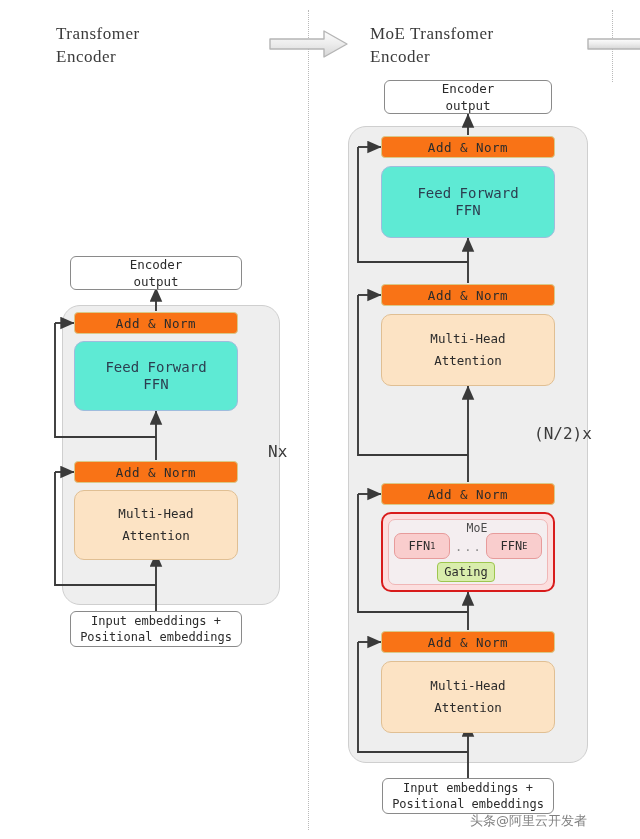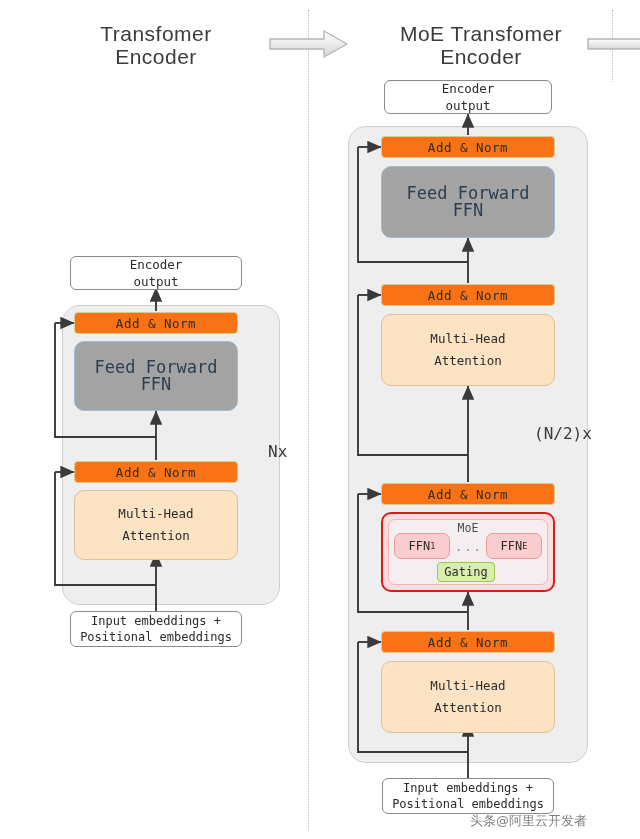--- a/index.html
+++ b/index.html
@@ -11,23 +11,22 @@
   }
   #canvas {
     position: relative;
     width: 640px; height: 839px;
     background: #ffffff;
   }
 
   
   .diagram-title {
     position: absolute;
-    text-align: center;
-    font-family: Liberation Sans, sans-serif;
-    font-size: 21px;
+    font-family: Liberation Serif, serif;
+    font-size: 17px;
     line-height: 23px;
     color: #3b3b3b;
     letter-spacing: 0.5px;
     white-space: pre-line;
   }
 
   
   .divider {
     position: absolute;
     width: 0;
@@ -58,24 +57,24 @@
   }
 
   .node.addnorm {
     background: #f97316;
     border: 1px solid #d9c98a;
     border-radius: 4px;
     font-size: 12.5px;
     letter-spacing: 0.5px;
   }
   .node.ffn {
-    background: #a3a3a3;
+    background: #5eead4;
     border: 1px solid #9fbcdd;
     border-radius: 10px;
-    font-size: 17px;
+    font-size: 14px;
     line-height: 17px;
     color: #2c3e50;
   }
   .node.mha {
     background: #fce3c4;
     border: 1px solid #e0bf93;
     border-radius: 10px;
     font-size: 12.5px;
     line-height: 22px;
   }
@@ -106,20 +105,21 @@
     background: #f4eef0;
     border: 1px solid #f0b6b6;
     border-radius: 7px;
   }
   .moe-label {
     position: absolute;
     font-size: 11.5px;
     color: #4a4a4a;
     text-align: center;
     width: 100%;
+    margin-left: 9px;
   }
   .ffn-expert {
     position: absolute;
     display: flex;
     align-items: center;
     justify-content: center;
     background: #f9cdcd;
     border: 1px solid #e79b9b;
     border-radius: 7px;
     font-size: 12px;

